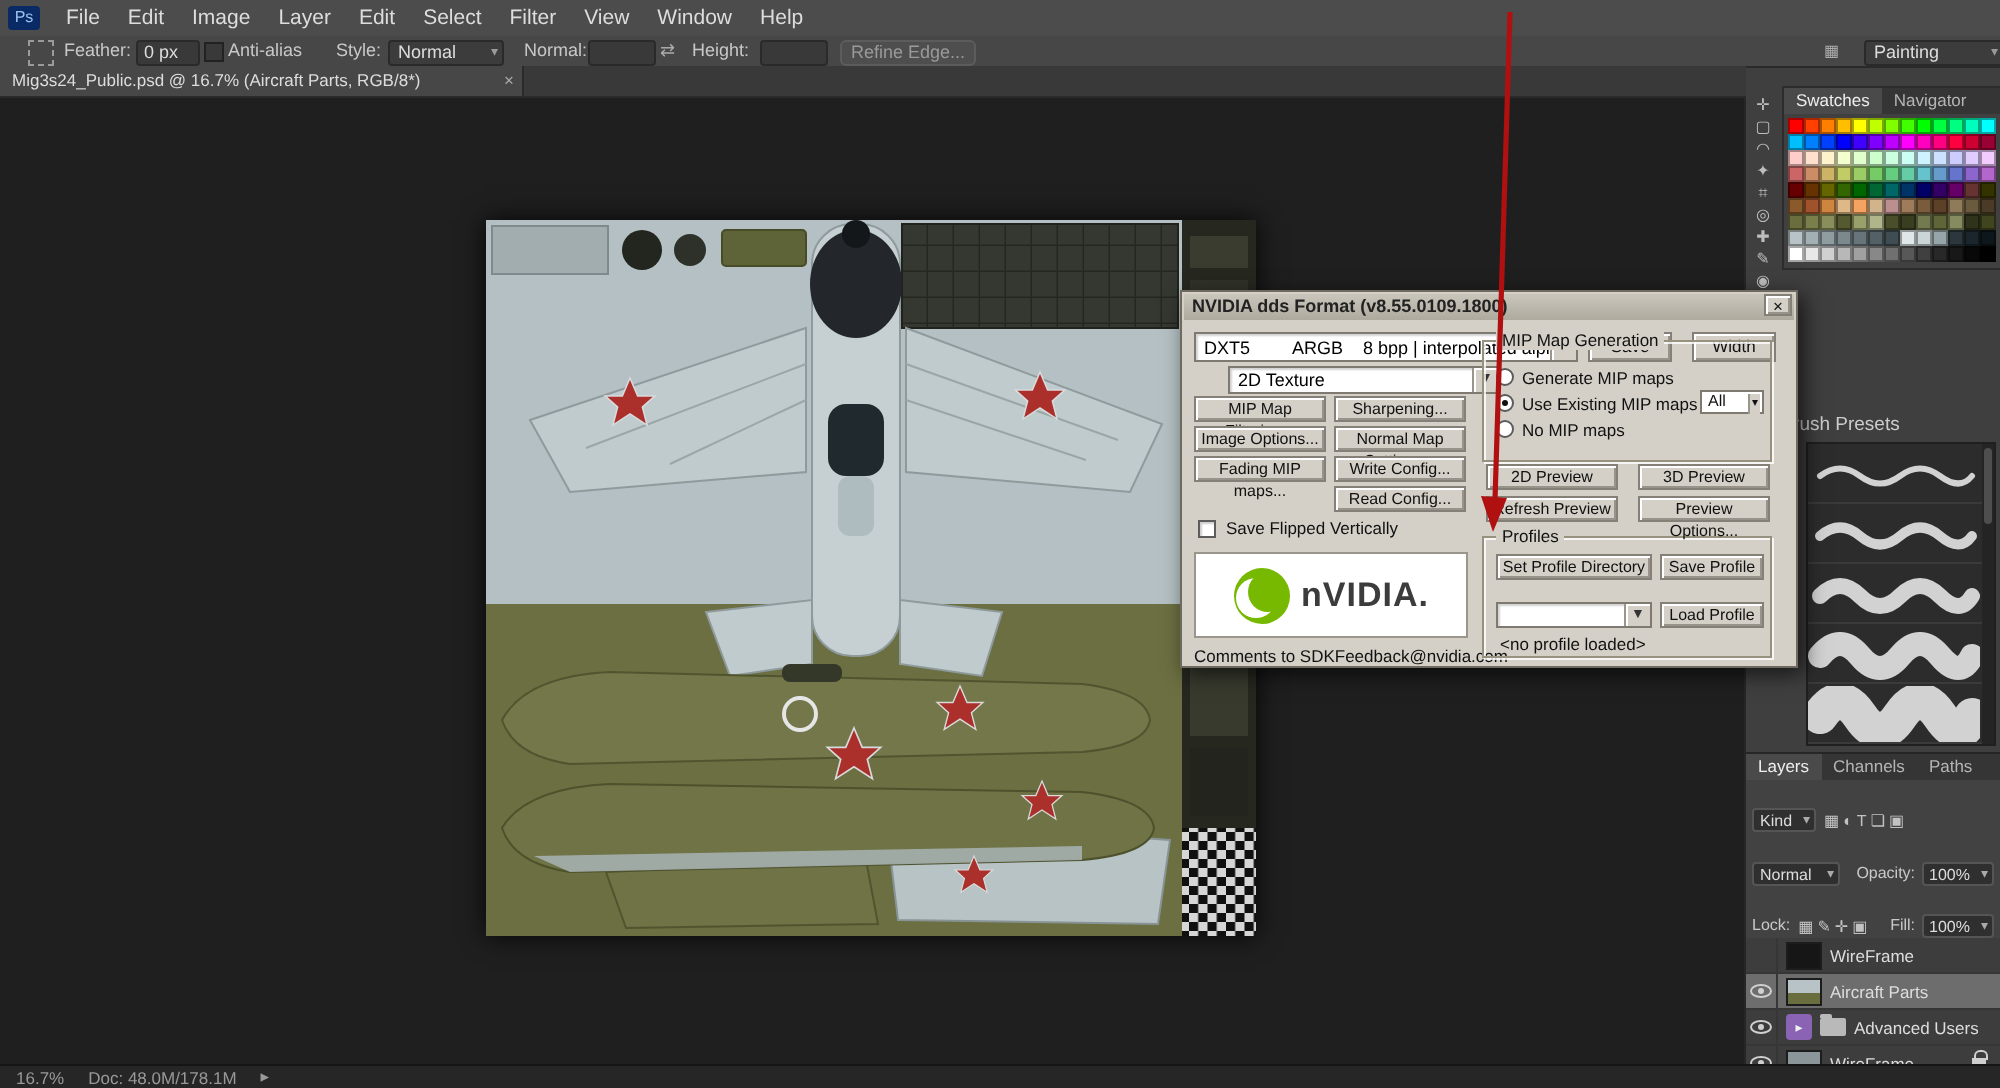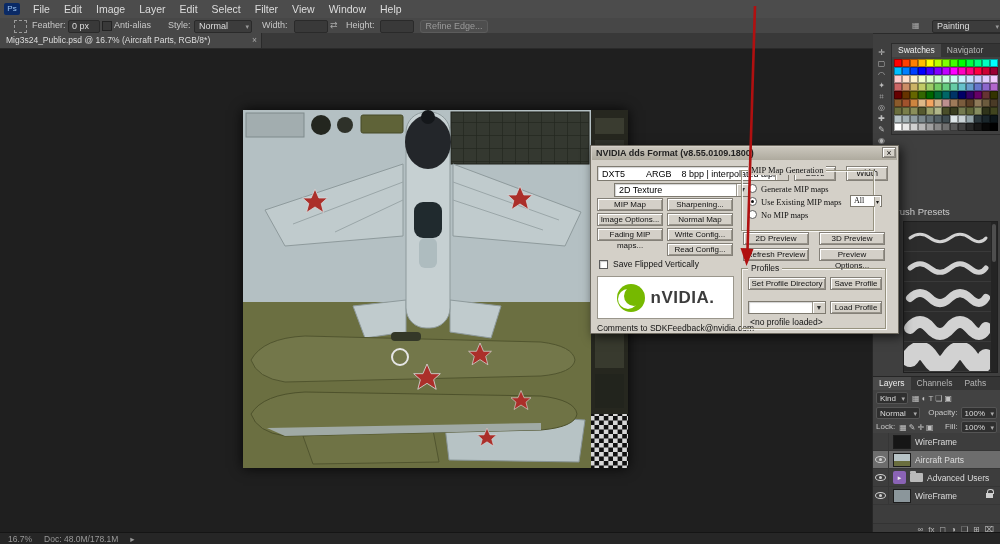--- a/index.html
+++ b/index.html
@@ -41,21 +41,21 @@
   #swatch-grid{display:grid;grid-template-columns:repeat(13,8px);grid-auto-rows:8px;padding:2px;}
   .swatch{width:8px;height:8px;border:1px solid rgba(0,0,0,.35);}
   .bp-header{position:absolute;left:3px;top:172px;width:120px;height:14px;font-size:9.5px;color:#ccc;line-height:14px;}
   .bp-header .bicon{color:#bbb;margin-right:4px;font-size:9px;}
   .brush-panel{position:absolute;left:30px;top:188px;width:95px;height:152px;background:#2c2c2c;border:1px solid #1f1f1f;}
   .brush-row{height:30px;border-bottom:1px solid #3a3a3a;display:flex;align-items:center;}
   .bp-scroll{position:absolute;right:0;top:0;bottom:0;width:6px;background:#242424;}
   .bp-scroll::after{content:"";position:absolute;top:2px;left:1px;width:4px;height:38px;background:#4e4e4e;border-radius:2px;}
   
   .layers-panel{position:absolute;left:0;right:0;bottom:0;height:157px;background:#424242;border-top:1px solid #262626;}
-  .lrow{display:flex;align-items:center;gap:3px;padding:0 3px;font-size:8.5px;color:#c9c9c9;}
+  .lrow{display:flex;align-items:center;gap:3px;padding:0 3px;font-size:8.5px;color:#c9c9c9;margin-top:12px;}
   .ps-combo{background:#2f2f2f;border:1px solid #555;border-radius:2px;height:12px;line-height:11px;
             padding:0 11px 0 3px;position:relative;font-size:8px;color:#ddd;white-space:nowrap;}
   .ps-combo::after{content:"▾";position:absolute;right:2px;top:0;font-size:7px;color:#aaa;}
   .kicon{font-size:8px;color:#c2c2c2;padding:0 1px;}
   .spacer{flex:1;}
   #layer-rows{height:90px;overflow:hidden;background:#3d3d3d;}
   .layer-row{height:18px;display:flex;align-items:center;gap:4px;border-bottom:1px solid #363636;
              font-size:8.5px;color:#ddd;padding-right:4px;}
   .layer-row.sel{background:#6d6d6d;}
   .eye-cell{width:16px;align-self:stretch;border-right:1px solid #363636;display:flex;align-items:center;justify-content:center;flex:none;}
@@ -131,21 +131,21 @@
   </div>
 
   <div class="obar">
     <span class="toolchip" style="left:4px;"></span>
     <span style="left:22px;">Feather:</span>
     <span class="ofield" style="left:58px;width:24px;">0 px</span>
     <span class="ocheck" style="left:92px;"></span>
     <span style="left:104px;">Anti-alias</span>
     <span style="left:158px;">Style:</span>
     <span class="ocombo" style="left:184px;width:40px;">Normal</span>
-    <span style="left:252px;">Width:</span>
+    <span style="left:252px;">Normal:</span>
     <span class="ofield" style="left:284px;width:26px;"></span>
     <span style="left:320px;color:#aaa;">⇄</span>
     <span style="left:336px;">Height:</span>
     <span class="ofield" style="left:370px;width:26px;"></span>
     <span class="refine" style="left:410px;width:66px;">Refine Edge...</span>
     <span style="left:902px;color:#aaa;font-size:8px;">▦</span>
     <span class="ocombo" style="left:922px;width:52px;">Painting</span>
   </div>
 
   <div class="tabbar">
@@ -481,21 +481,21 @@
       <span class="cb"></span>
       <span>Save Flipped Vertically</span>
     </div>
 
     <div class="nvlogo">
       <span class="nv-eye"></span>
       <span class="nv-text">nVIDIA.</span>
     </div>
     <div class="comments">Comments to SDKFeedback@nvidia.com</div>
 
-    <div class="gbox" id="mip-group" style="left:150px;top:24px;width:133px;height:61px;font-family:Liberation Serif, serif;">
+    <div class="gbox" id="mip-group" style="left:150px;top:24px;width:145px;height:61px;">
       <span class="glabel">MIP Map Generation</span>
     <div class="rrow" style="top: 12px;">
           <span class="radio"></span>
           <span>Generate MIP maps</span>
         </div>
         <div class="rrow" style="top: 25px;">
           <span class="radio sel"></span>
           <span>Use Existing MIP maps</span>
           <span class="mini-combo">All</span>
         </div>

